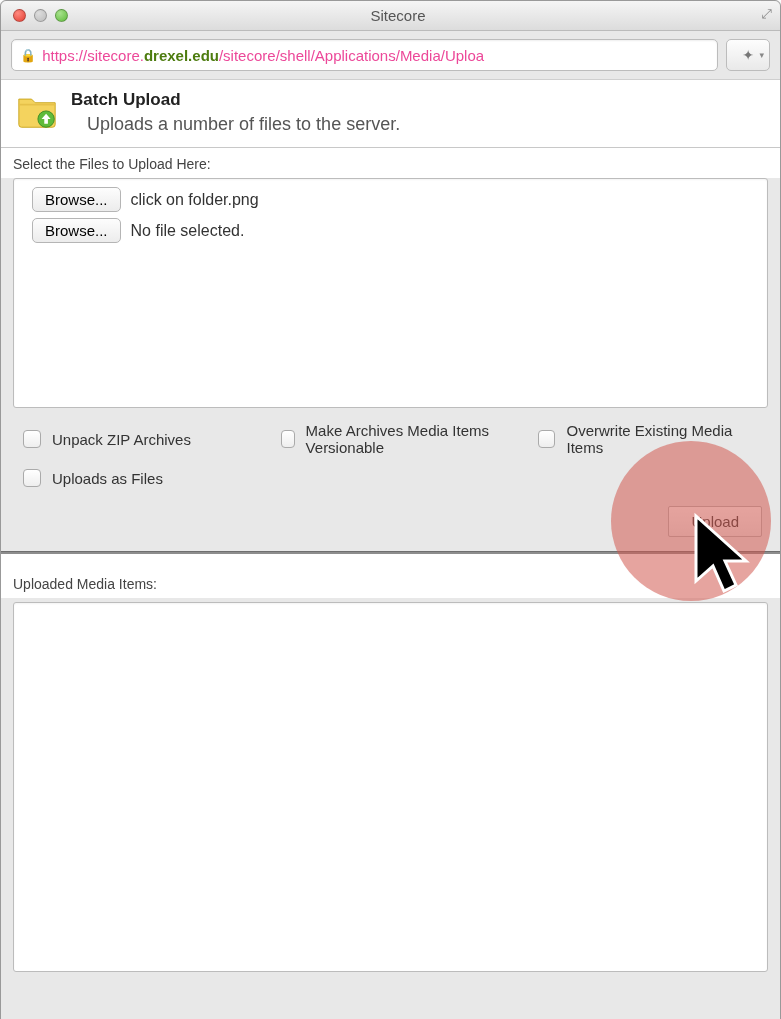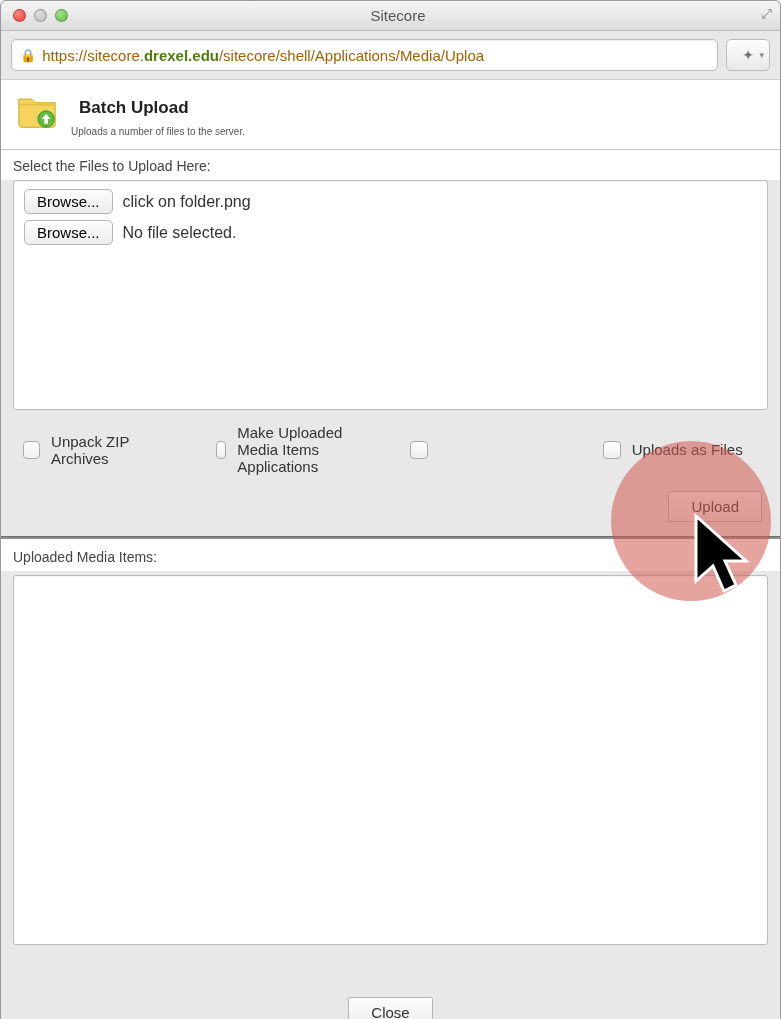--- a/index.html
+++ b/index.html
@@ -43,62 +43,62 @@
   }
   .urlbox {
     flex:1; display:flex; align-items:center;
     background:#fff; border:1px solid #bcbcbc; border-radius:5px;
     padding:4px 8px; height:32px;
     box-shadow:inset 0 1px 2px rgba(0,0,0,.07);
     overflow:hidden; white-space:nowrap;
     font-size:15px;
   }
   .url-lock { color:#888; margin-right:6px; font-size:13px; }
-  .url-accent { color:#a16207; }
+  .url-accent { color:#ec4899; }
   .url-bold { font-weight:700; color:#4d7c0f; }
   .tool-btn {
     width:44px; height:32px;
     background:linear-gradient(#fdfdfd,#e9e9e9);
     border:1px solid #bcbcbc; border-radius:5px;
     display:flex; align-items:center; justify-content:center;
     color:#777;
     position:relative;
   }
   .tool-btn::after{
     content:"▾"; font-size:9px; color:#888;
     position:absolute; right:5px;
   }
   .header {
     display:flex; align-items:flex-start; gap:12px;
     padding:10px 14px 12px 14px;
     background:#fff;
     border-bottom:1px solid #c8c8c8;
   }
-  .header h1 { margin:8px; font-size:17px; font-weight:700; color:#222; }
-  .header .sub { margin-top:4px; font-size:10px; color:#555; }
+  .header h1 { margin:0; font-size:17px; font-weight:700; color:#222; }
+  .header .sub { margin-top:4px; font-size:18px; color:#555;margin-left:16px; }
   .folder-ico { width:44px; height:40px; flex:0 0 auto; }
   .section-label { padding:8px 12px 6px; font-size:14px; color:#444; background:#ffffff; }
   .filebox {
     margin:0 12px;
     background:#fff;
     border:1px solid #bcbcbc;
     border-radius:3px;
     height:230px;
-    padding:8px 10px;
+    padding:8px 18px;
     box-shadow:inset 0 1px 2px rgba(0,0,0,.05);
   }
   .filerow { display:flex; align-items:center; gap:10px; margin-bottom:6px; font-size:16px; color:#333; }
   .browse-btn {
     padding:3px 12px; font-size:15px;
     background:linear-gradient(#fdfdfd,#ececec);
     border:1px solid #b5b5b5; border-radius:5px;
     cursor:pointer;
   }
   .checks {
-    display:grid; grid-template-columns: 1fr 1fr 1fr 1fr;
+    display:grid; grid-template-columns: 1fr 1fr 1fr;
     gap:10px 30px;
     padding:14px 18px 10px 18px;
   }
   .chk { display:flex; align-items:center; gap:8px; font-size:15px; color:#333; }
   .chk input {
     appearance:none; width:18px; height:18px;
     border:1px solid #aaa; border-radius:4px;
     background:linear-gradient(#fff,#eee);
   }
   .action-row { display:flex; justify-content:flex-end; padding:6px 18px 14px; }
@@ -181,38 +181,39 @@
     </div>
   </div>
 
   <div class="checks">
     <label class="chk">
       <input type="checkbox" style="">
       <span>Unpack ZIP Archives</span>
     </label>
     <label class="chk">
       <input type="checkbox" style="">
-      <span>Make Uploaded Media Items Applications</span>
-    </label>
-    <label class="chk">
-      <input type="checkbox" style="">
+      <span>Make Archives Media Items Versionable</span>
+    </label>
+    <label class="chk">
+      <input type="checkbox" style="">
+      <span>Overwrite Existing Media Items</span>
     </label>
     <label class="chk">
       <input type="checkbox" style="">
       <span>Uploads as Files</span>
     </label>
   </div>
 
   <div class="action-row">
     <button class="btn">Upload</button>
   </div>
 
   <div class="hr-heavy"></div>
 
-  <div class="section-label" style="padding-top:10px;">Uploaded Media Items:</div>
+  <div class="section-label" style="padding-top:22px;">Uploaded Media Items:</div>
 
   <div class="resultbox"></div>
 
   <div class="closerow">
     <button class="btn">Close</button>
   </div>
 
   <div class="spotlight" style="left:610px; top:440px;"></div>
   <svg class="cursor-svg" style="left:690px; top:510px;" width="70" height="100" viewBox="0 0 70 100">
     <path d="M5 5 L5 70 L22 55 L33 80 L45 74 L34 50 L55 50 Z" fill="#000" stroke="#fff" stroke-width="3"></path>

